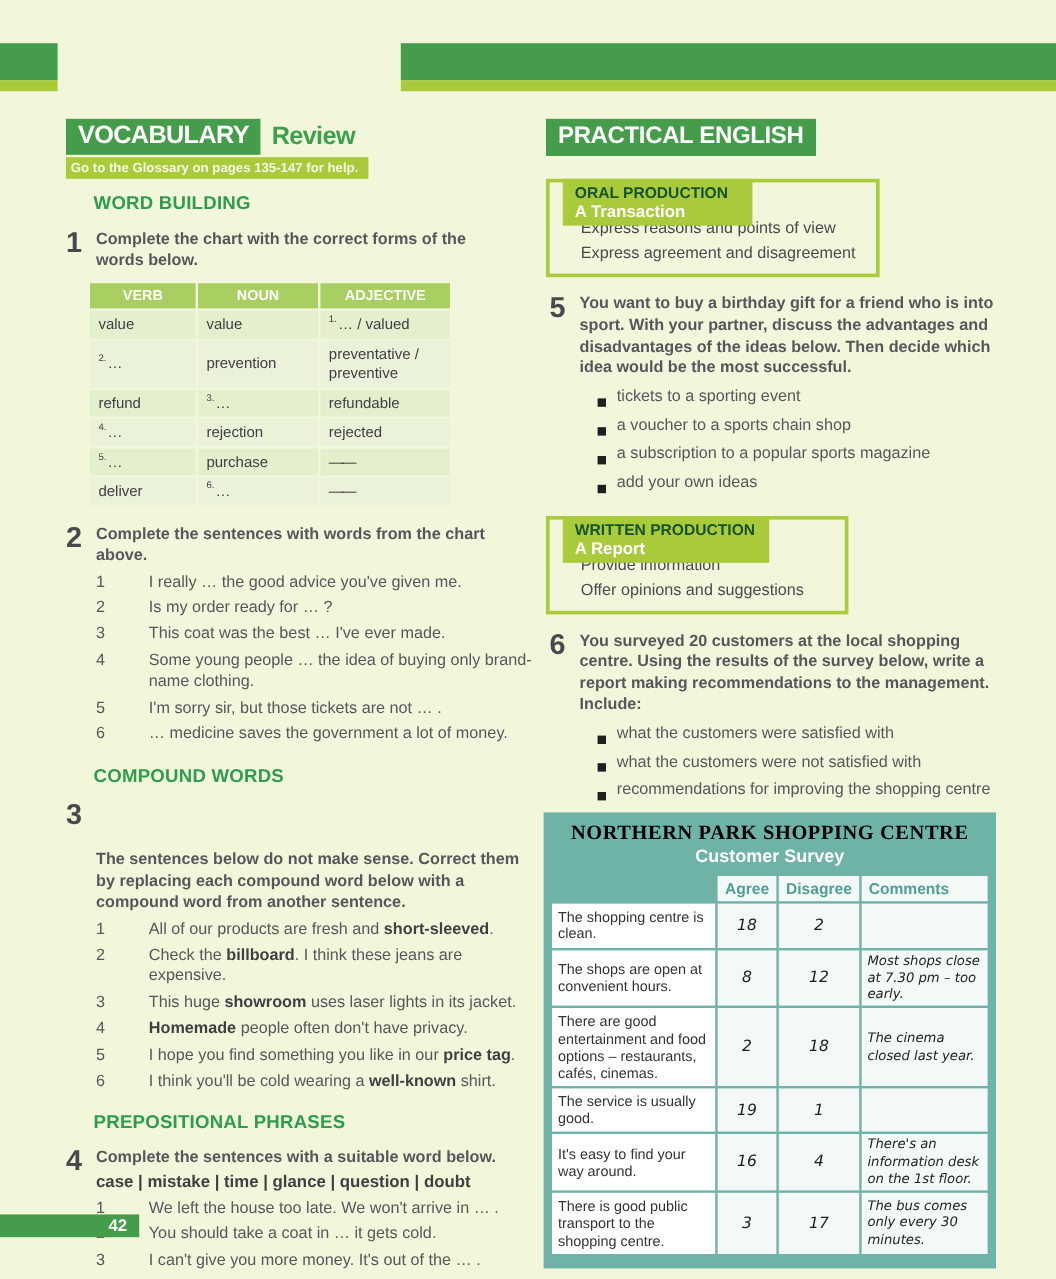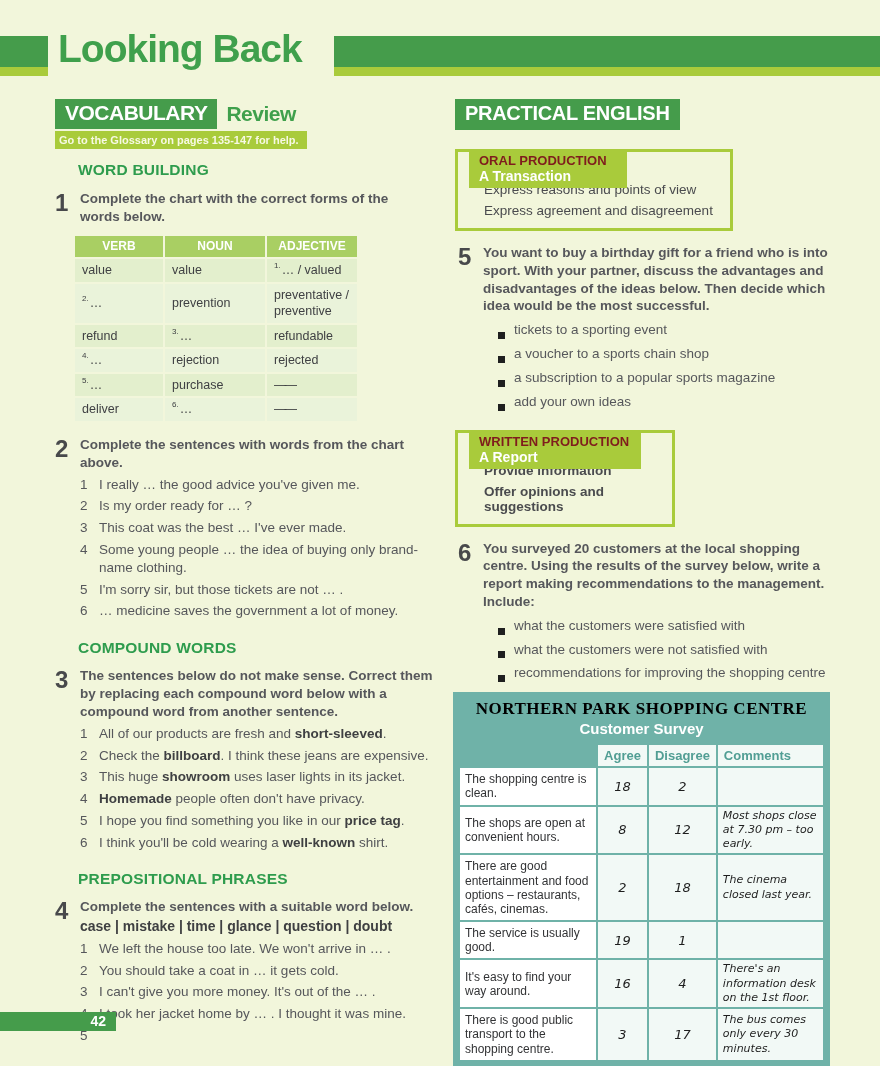--- a/index.html
+++ b/index.html
@@ -25,47 +25,47 @@
 
   .sect-head { margin:12px 0 0 23px; color:#2E9C4D; font-weight:bold; font-size:15.5px; letter-spacing:0.2px; }
 
   
   .ex { display:flex; }
   .exn { width:25px; flex:none; font-size:24px; font-weight:bold; color:#48494B; line-height:1; padding-top:1px; }
   .exb { flex:1; color:#56575B; font-size:13.5px; line-height:1.32; }
   .instr { font-weight:bold; }
   .item { display:flex; margin-top:4px; }
   .itn { width:19px; flex:none; }
-  .itx { flex:1; }
+  .itx { flex:1;margin-left:25px; }
   .itx b { color:#3F4042; }
 
   
   .wb-table { border-collapse:separate; border-spacing:2px; margin:8px 0 0 -7px; }
   .wb-table th { background:#A9CF63; color:#fff; font-size:12px; font-weight:bold; padding:3px 2px; text-align:center; }
   .wb-table td { background:#E3EFCD; color:#3F4043; font-size:12.5px; padding:3px 7px; vertical-align:middle; }
   .wb-table tr.alt td { background:#EAF3DA; }
-  .wb-c1 { width:88px; } .wb-c2 { width:100px; } .wb-c3 { width:90px; }
+  .wb-c1 { width:88px; } .wb-c2 { width:100px; } .wb-c3 { width:108px; }
   .sup { font-size:8px; vertical-align:top; position:relative; top:-1px; margin-right:1px; }
   .dash { letter-spacing:-2px; color:#4B4C4E; }
 
   
   .pagenum { position:absolute; left:0; top:1012px; width:116px; height:19px; background:#459C4B;
              color:#fff; font-weight:bold; font-size:14px; text-align:right; line-height:19px; padding-right:10px; }
 
   
   .pe-box { display:inline-block; background:#459C4B; color:#fff; font-weight:bold; font-size:20px; padding:3px 10px 5px; letter-spacing:-0.3px; }
 
   .prod { position:relative; margin-top:12px; }
   .prod-tag { position:absolute; top:0; left:14px; background:#A9CB3B; padding:4px 12px 4px 10px; z-index:2; min-width:158px; }
-  .prod-tag .t1 { color:#7f1d1d; font-weight:bold; font-size:13px; }
+  .prod-tag .t1 { color:#14532d; font-weight:bold; font-size:13px; }
   .prod-tag .t2 { color:#fff; font-weight:bold; font-size:14px; }
   .prod-box { border:3px solid #A9CB3B; margin-top:19px; padding:24px 10px 10px 26px; }
   .prod-box .pt { color:#4A4B4E; font-size:13.5px; margin-top:6px; }
   .prod-box.oral { width:278px; }
-  .prod-box.written { width:220px;font-weight:bold; }
+  .prod-box.written { width:252px; }
 
   .bul { display:flex; align-items:flex-end; margin:6px 0 0 15px; }
   .sq { width:7px; height:7px; flex:none; background:#1F1F1F; margin-right:9px; }
 
   
   .survey { margin:10px 0 0 -2px; width:377px; background:#6FB2A8; padding:7px 5px 10px; }
   .sv-title { text-align:center; font-family:"Liberation Serif", serif; font-weight:bold; font-size:17px; color:#000000; letter-spacing:0.5px; }
   .sv-sub { text-align:center; font-weight:bold; font-size:15px; color:#fff; margin-top:1px; }
   .sv-table { border-collapse:collapse; margin:6px auto 0; }
   .sv-table th, .sv-table td { border:2px solid #6FB2A8; }
@@ -76,21 +76,20 @@
   .sv-num2 { width:56px; }
   .sv-com { background:#F2F9F6; width:113px; font-family:"DejaVu Sans", sans-serif; font-style:italic; font-size:11px; color:#1e1e1e; line-height:1.3; padding:2px 5px; }
 </style>
 </head>
 <body>
 
 <div class="page">
 
   <div class="hdr-block-l"></div>
   <div class="hdr-lime-l"></div>
-  <div class="hdr-title">Looking Back</div>
   <div class="hdr-block-r"></div>
   <div class="hdr-lime-r"></div>
 
   <div class="col-left">
 
     <div class="vocab-row">
       <span class="vocab-box">VOCABULARY</span>
       <span class="vocab-review">Review</span>
     </div>
     <div class="glossary">Go to the Glossary on pages 135-147 for help.</div>
@@ -175,21 +174,21 @@
           </div>
       </div>
     </div>
 
     <div class="sect-head" style="margin-top:19px;">COMPOUND WORDS</div>
 
     
     <div class="ex" style="margin-top:10px;">
       <div class="exn">3</div>
       <div class="exb">
-        <div class="instr" style="width:360px;">The sentences below do not make sense. Correct them by replacing each compound word below with a compound word from another sentence.</div>
+        <div class="instr" style="width:360px;margin-top:40px;">The sentences below do not make sense. Correct them by replacing each compound word below with a compound word from another sentence.</div>
         <div class="item">
             <span class="itn">1</span>
             <span class="itx"><span>All of our products are fresh and </span><b>short-sleeved</b><span>.</span></span>
           </div>
         <div class="item">
             <span class="itn">2</span>
             <span class="itx"><span>Check the </span><b>billboard</b><span>. I think these jeans are expensive.</span></span>
           </div>
         <div class="item">
             <span class="itn">3</span>

